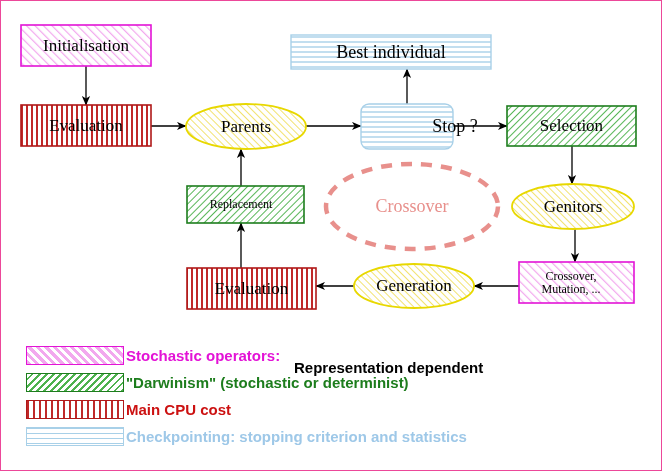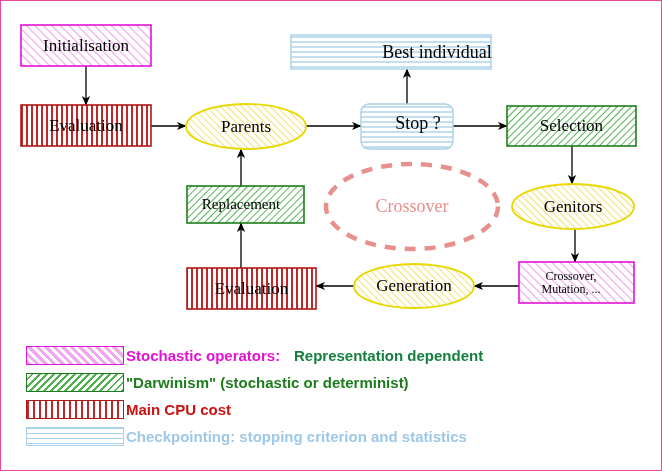--- a/index.html
+++ b/index.html
@@ -87,35 +87,35 @@
         <rect x="186" y="267" width="129" height="41" fill="url(#hatch-red)" stroke="#b01818" stroke-width="1.6"></rect>
         <rect x="186" y="185" width="117" height="37" fill="url(#hatch-green)" stroke="#1d7d1d" stroke-width="1.6"></rect>
         <ellipse cx="411" cy="205.5" rx="86" ry="42.5" fill="none" stroke="#e8908c" stroke-width="4.5" stroke-dasharray="11 9"></ellipse>
       </g>
   </svg>
 
   <div id="label-layer">
       <div class="nodelabel" style="left: 20px; top: 24px; width: 130px; height: 41px; font-size: 17px;">Initialisation</div>
       <div class="nodelabel" style="left: 20px; top: 104px; width: 130px; height: 41px; font-size: 17px;">Evaluation</div>
       <div class="nodelabel" style="left: 185px; top: 103px; width: 120px; height: 45px; font-size: 17px;">Parents</div>
-      <div class="nodelabel" style="left: 290px; top: 34px; width: 200px; height: 34px; font-size: 18px; padding-left: 46px;">Best individual</div>
-      <div class="nodelabel" style="left: 371px; top: 103px; width: 92px; height: 39px; font-size: 18px;">Stop ?</div>
+      <div class="nodelabel" style="left: 290px; top: 34px; width: 200px; height: 34px; font-size: 18px;">Best individual</div>
+      <div class="nodelabel" style="left: 360px; top: 103px; width: 92px; height: 45px; font-size: 18px; padding-left: 48px;">Stop ?</div>
       <div class="nodelabel" style="left: 506px; top: 105px; width: 129px; height: 40px; font-size: 17px; text-align: right;">Selection</div>
       <div class="nodelabel" style="left: 511px; top: 183px; width: 122px; height: 45px; font-size: 17px;">Genitors</div>
       <div class="nodelabel" style="left: 518px; top: 261px; width: 104px; height: 41px; font-size: 12px;">Crossover,
 Mutation, ...</div>
       <div class="nodelabel" style="left: 353px; top: 263px; width: 120px; height: 44px; font-size: 17px;">Generation</div>
       <div class="nodelabel" style="left: 186px; top: 267px; width: 129px; height: 41px; font-size: 17px;">Evaluation</div>
-      <div class="nodelabel" style="left: 186px; top: 185px; width: 108px; height: 37px; font-size: 15px;">Replacement</div>
+      <div class="nodelabel" style="left: 186px; top: 185px; width: 108px; height: 37px; font-size: 12px;">Replacement</div>
       <div class="nodelabel" style="left: 325px; top: 163px; width: 172px; height: 85px; font-size: 18px; color: rgb(232, 144, 140);">Crossover</div>
     </div>
   <div id="legend-layer">
       <div style="position: absolute; left: 25px; top: 345px; width: 98px; height: 19px; box-sizing: border-box; background: repeating-linear-gradient(45deg, rgb(242, 168, 238) 0px, rgb(242, 168, 238) 3px, rgb(255, 255, 255) 3px, rgb(255, 255, 255) 6px); border: 1.6px solid rgb(227, 19, 214);"></div>
       <div class="legtext" style="left: 125px; top: 346px; font-size: 15px; color: rgb(227, 19, 214);">Stochastic operators:</div>
-      <div class="legtext" style="left: 293px; top: 346px; font-size: 15px; color: #15803d;">Representation dependent</div>
+      <div class="legtext" style="left: 293px; top: 358px; font-size: 15px; color: #000000;">Representation dependent</div>
       <div style="position: absolute; left: 25px; top: 372px; width: 98px; height: 19px; box-sizing: border-box; background: repeating-linear-gradient(-45deg, rgb(78, 178, 78) 0px, rgb(78, 178, 78) 2px, rgb(255, 255, 255) 2px, rgb(255, 255, 255) 5px); border: 1.6px solid rgb(29, 125, 29);"></div>
       <div class="legtext" style="left: 125px; top: 373px; font-size: 15px; color: rgb(29, 125, 29);">"Darwinism" (stochastic or determinist)</div>
       <div style="position: absolute; left: 25px; top: 399px; width: 98px; height: 19px; box-sizing: border-box; background: repeating-linear-gradient(90deg, rgb(192, 40, 40) 0px, rgb(192, 40, 40) 2px, rgb(255, 255, 255) 2px, rgb(255, 255, 255) 6px); border: 1.6px solid rgb(176, 24, 24);"></div>
       <div class="legtext" style="left: 125px; top: 400px; font-size: 15px; color: rgb(204, 17, 17);">Main CPU cost</div>
       <div style="position: absolute; left: 25px; top: 426px; width: 98px; height: 19px; box-sizing: border-box; background: repeating-linear-gradient(rgb(168, 208, 232) 0px, rgb(168, 208, 232) 1px, rgb(255, 255, 255) 1px, rgb(255, 255, 255) 5px); border: 1.6px solid rgb(168, 208, 232);"></div>
       <div class="legtext" style="left: 125px; top: 427px; font-size: 15px; color: rgb(158, 200, 232);">Checkpointing: stopping criterion and statistics</div>
     </div>
 
 </div>
 

